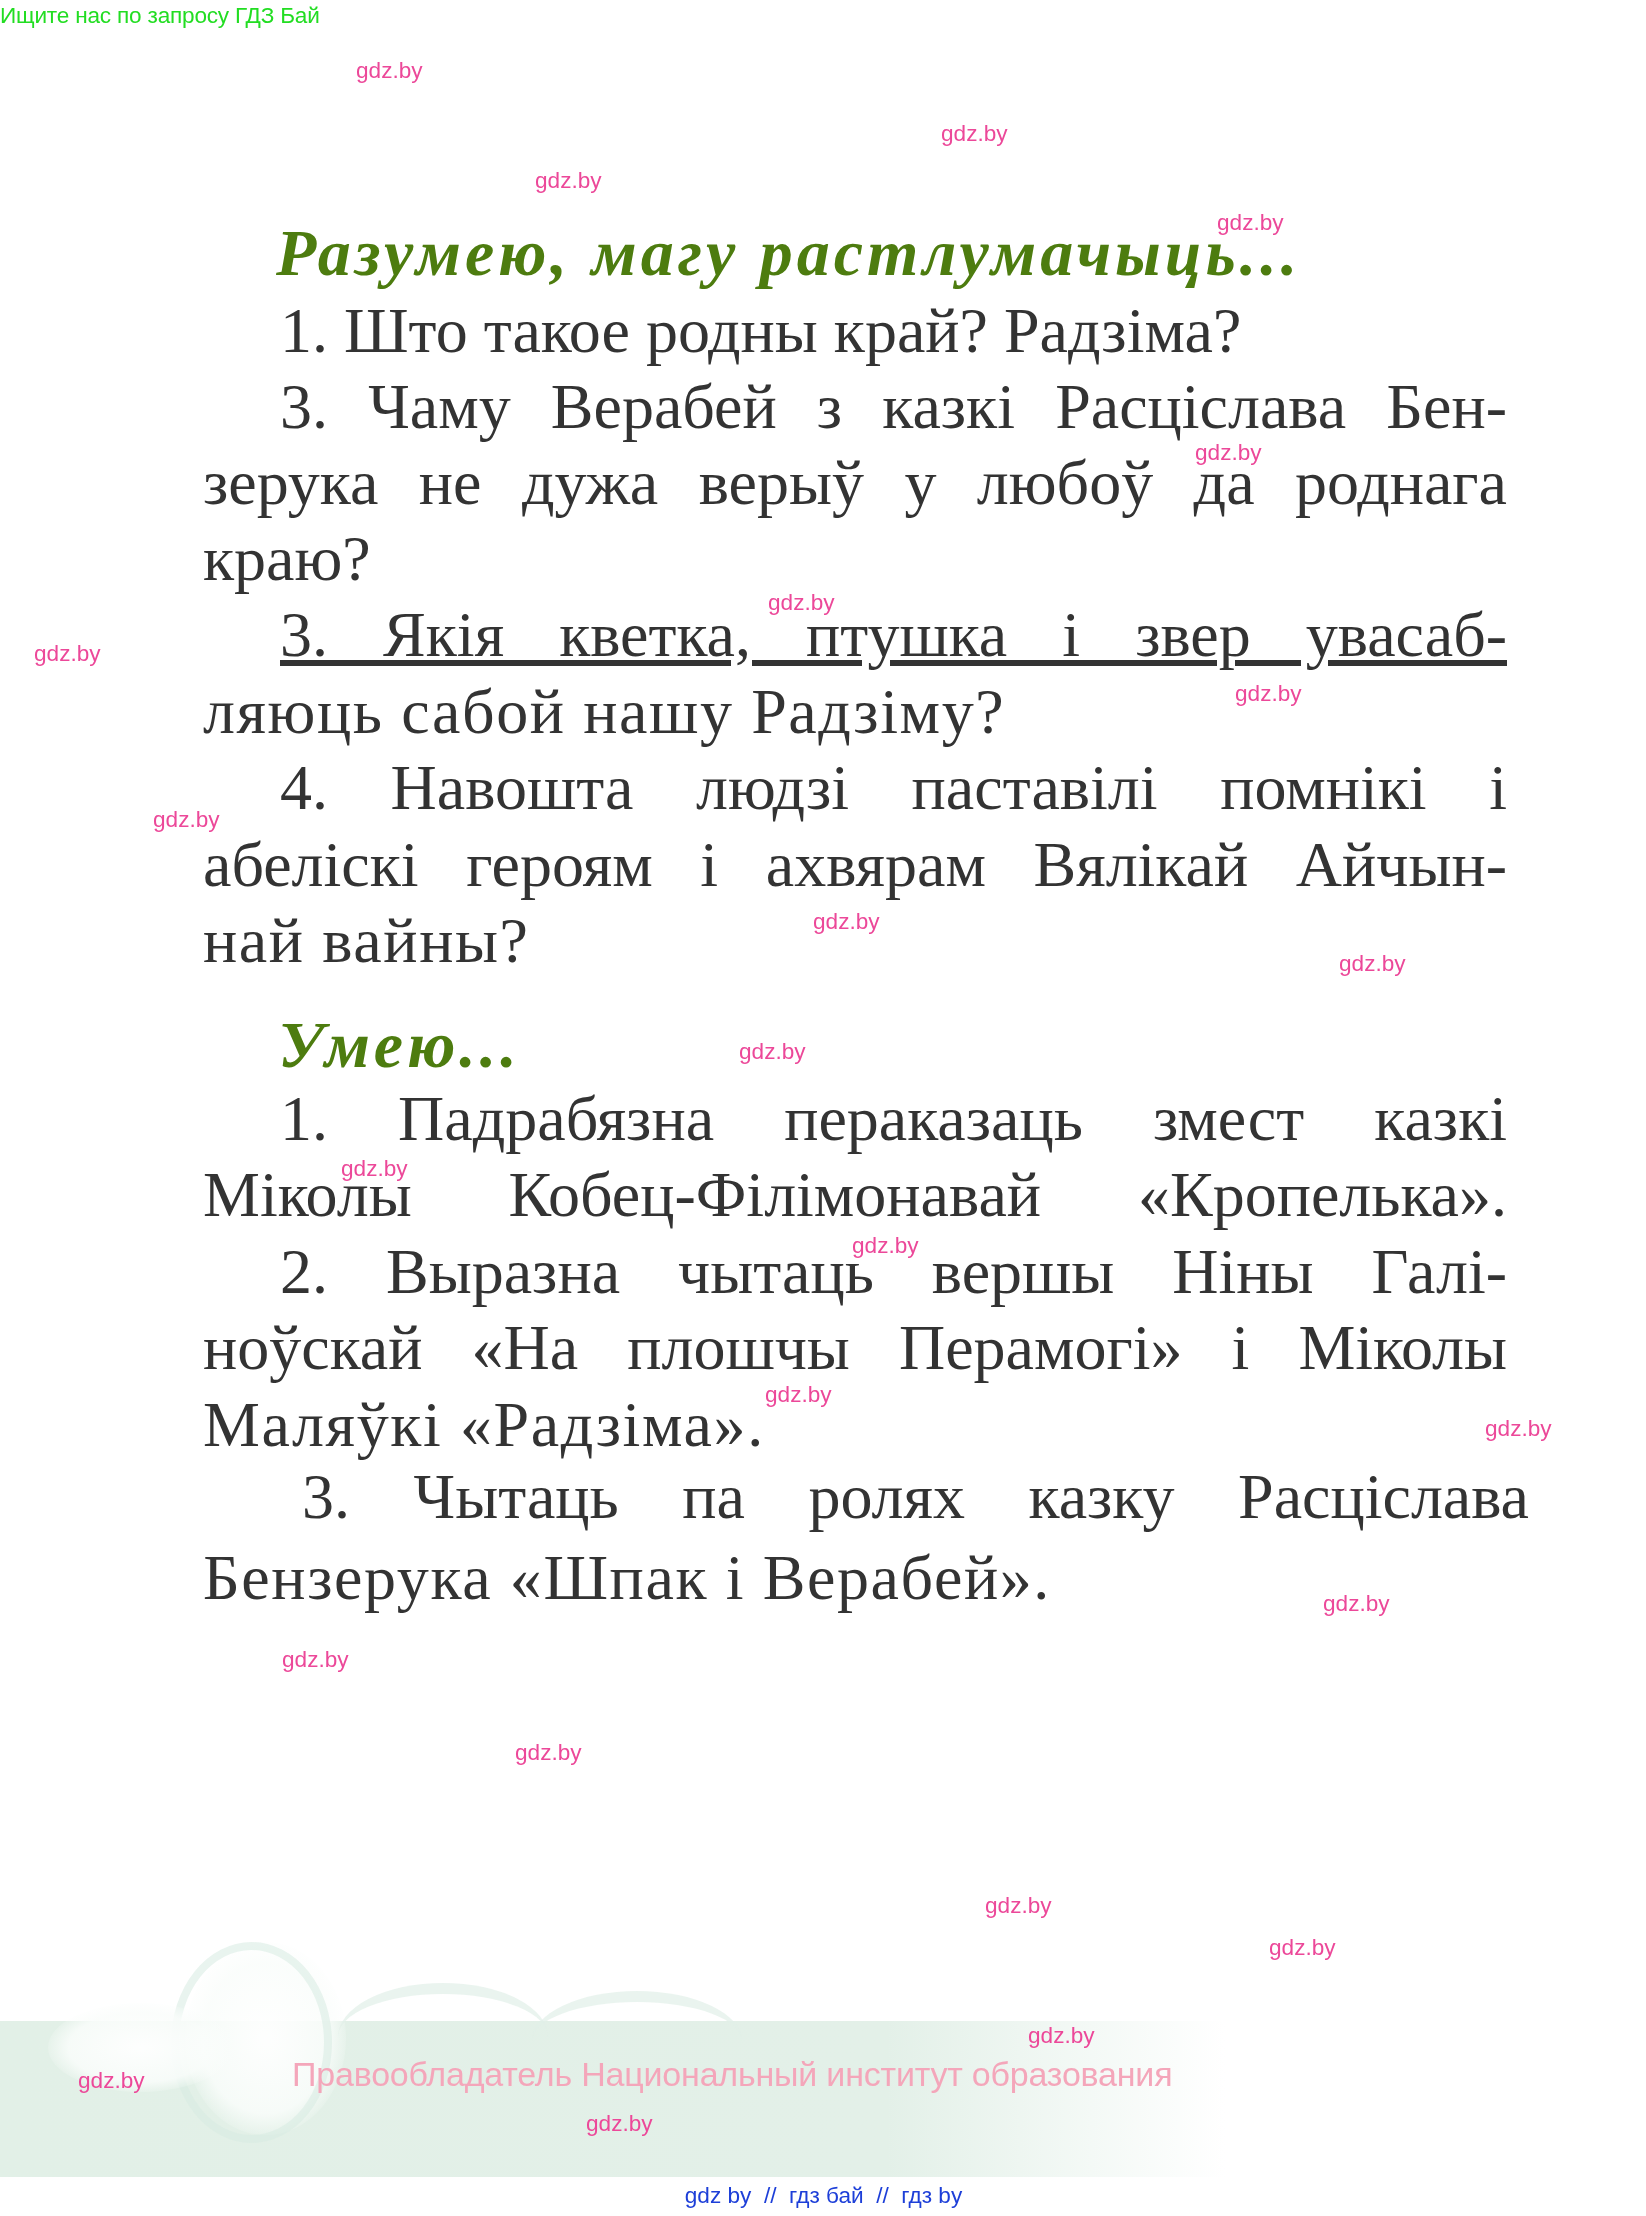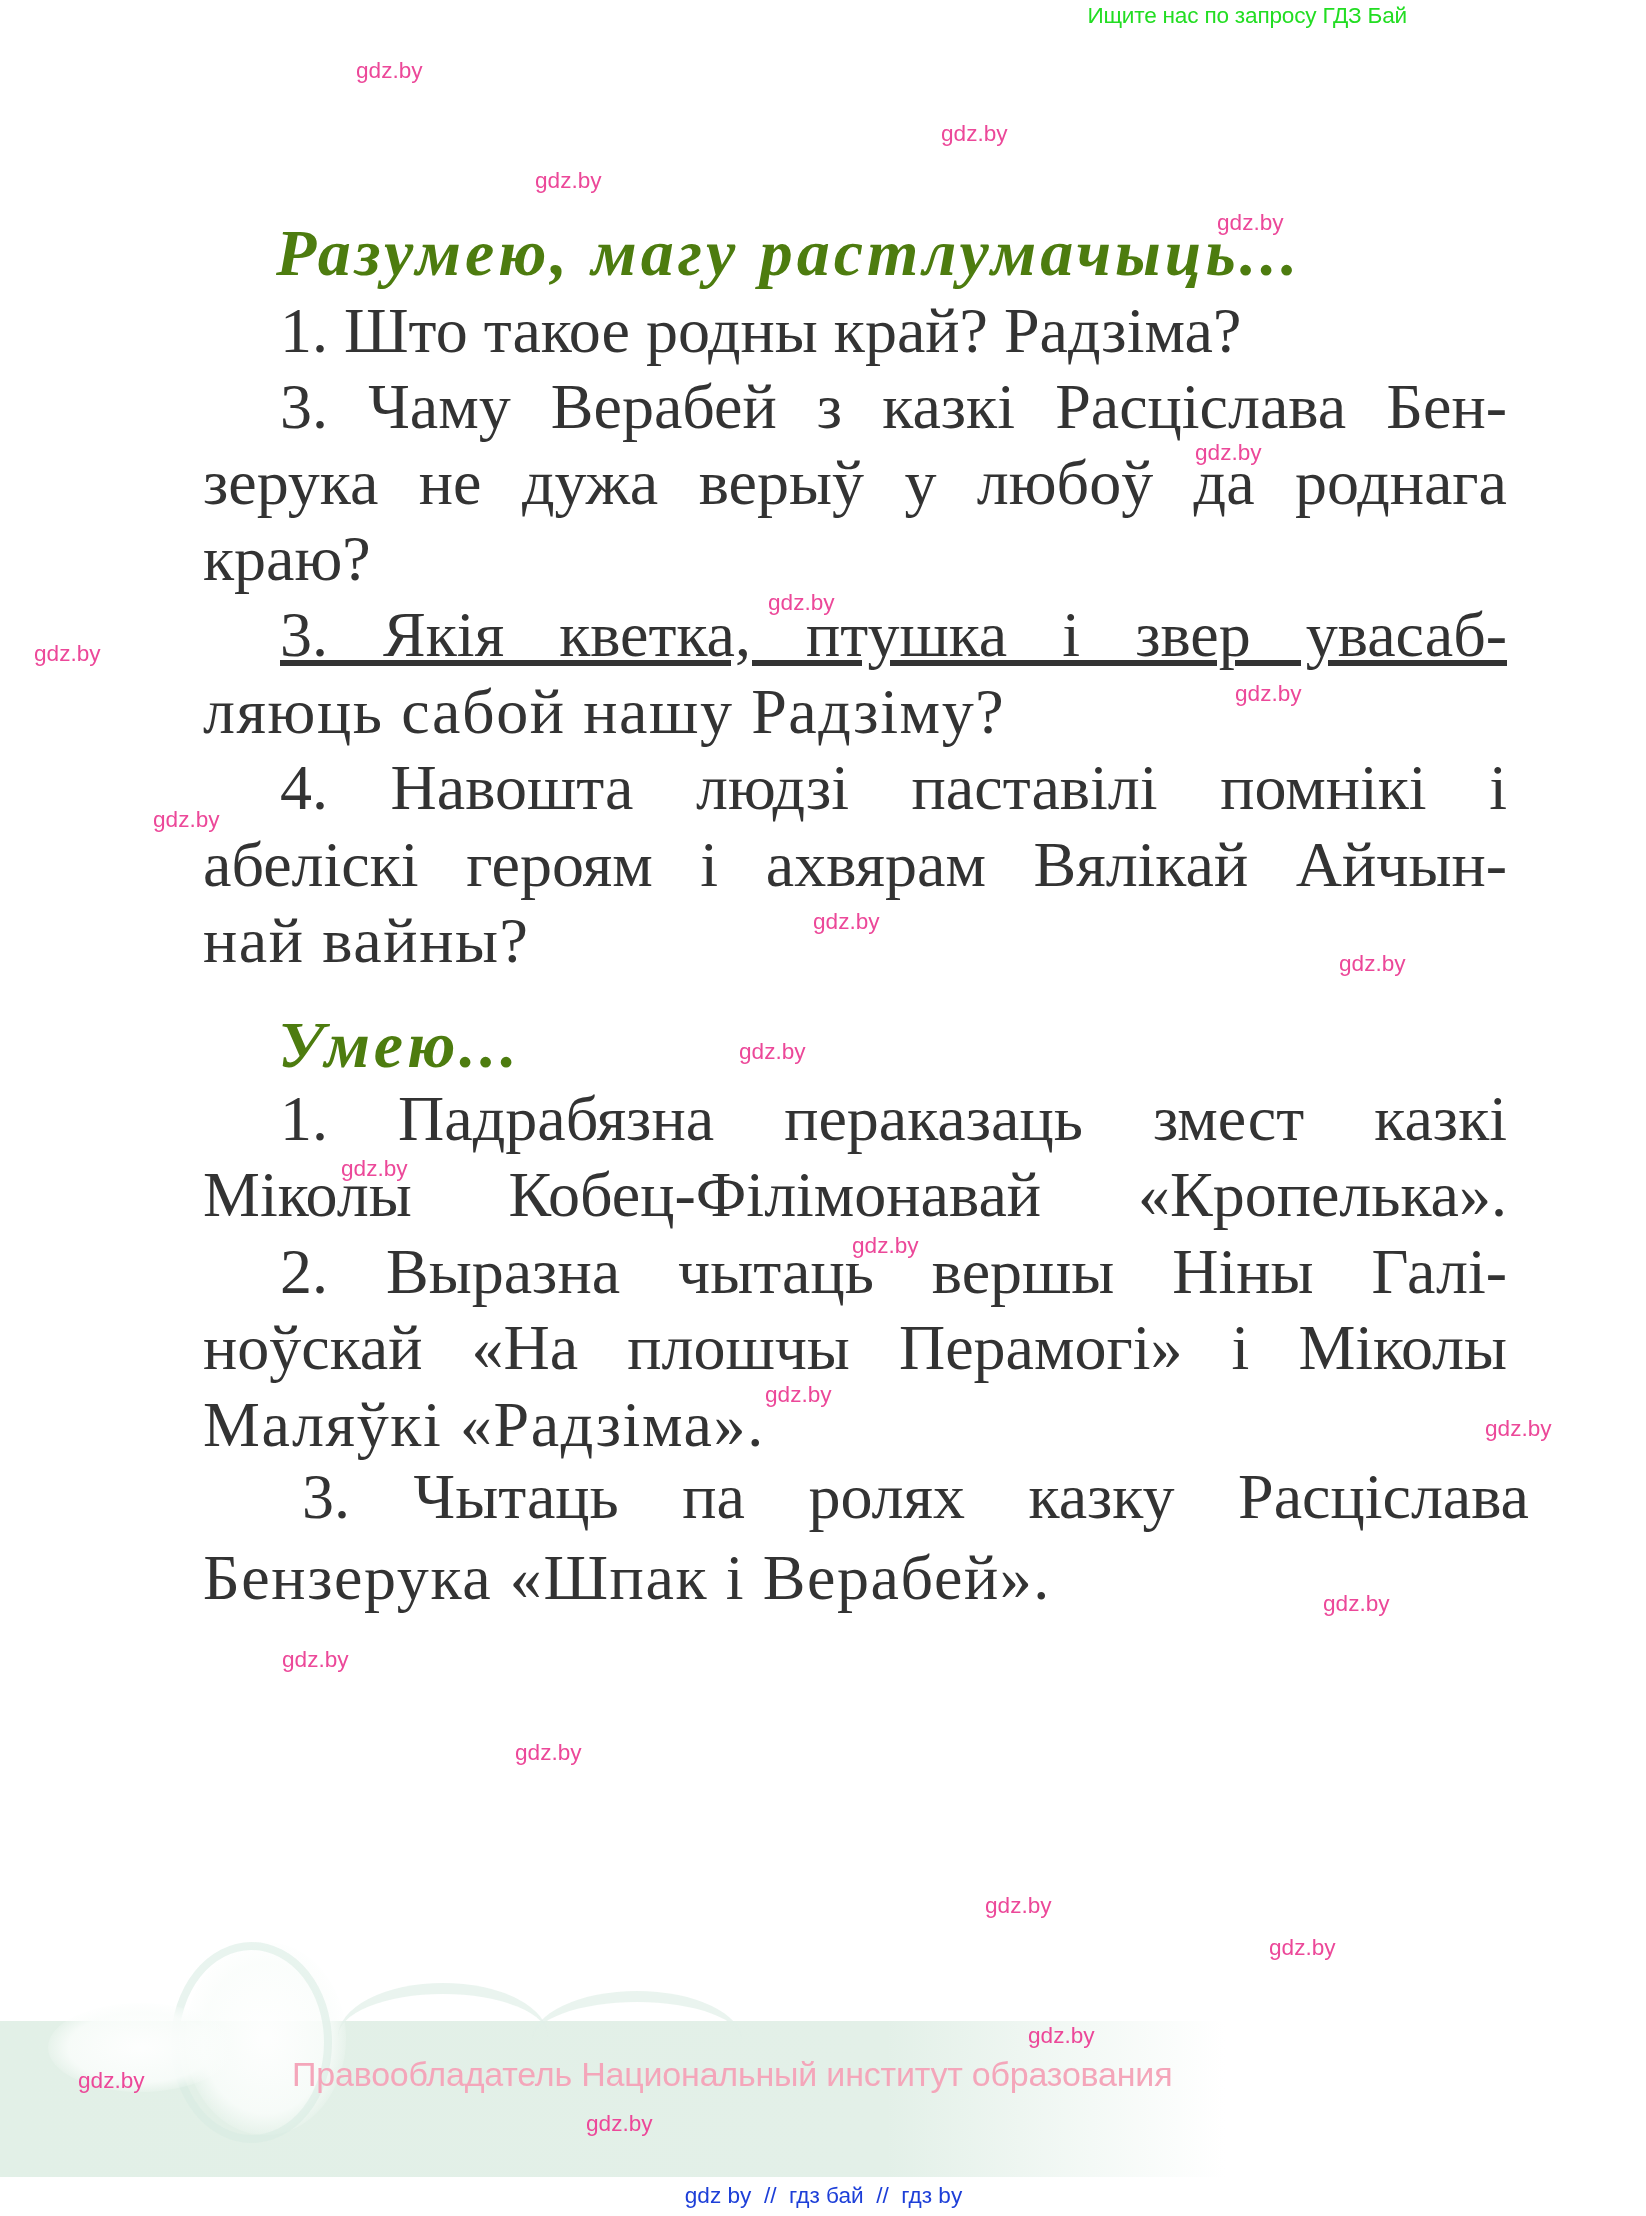--- a/index.html
+++ b/index.html
@@ -2,21 +2,21 @@
 <html style="font-size:13px"><head>
 <meta charset="utf-8">
 <style>
   html, body { margin:0; padding:0; }
   body {
     width:1647px; height:2216px; position:relative; overflow:hidden;
     background:#ffffff;
   }
   .abs { position:absolute; }
   .top-banner {
-    left:0; width:1407px; top:4.8px; text-align:right;
+    left:0; width:1407px; top:4.8px; text-align:left;
     font-family:"Liberation Sans", sans-serif; font-size:22.6px; line-height:22.6px;
     color:#22dd22; letter-spacing:-0.2px;
   }
   .section-heading {
     font-family:"Liberation Serif", serif; font-weight:bold; font-style:italic;
     font-size:66px; line-height:76px; height:76px; white-space:nowrap;
     color:#4d7c0f; letter-spacing:4px;
   }
   .line {
     font-family:"Liberation Serif", serif; font-size:64px; line-height:76px; height:76px;

